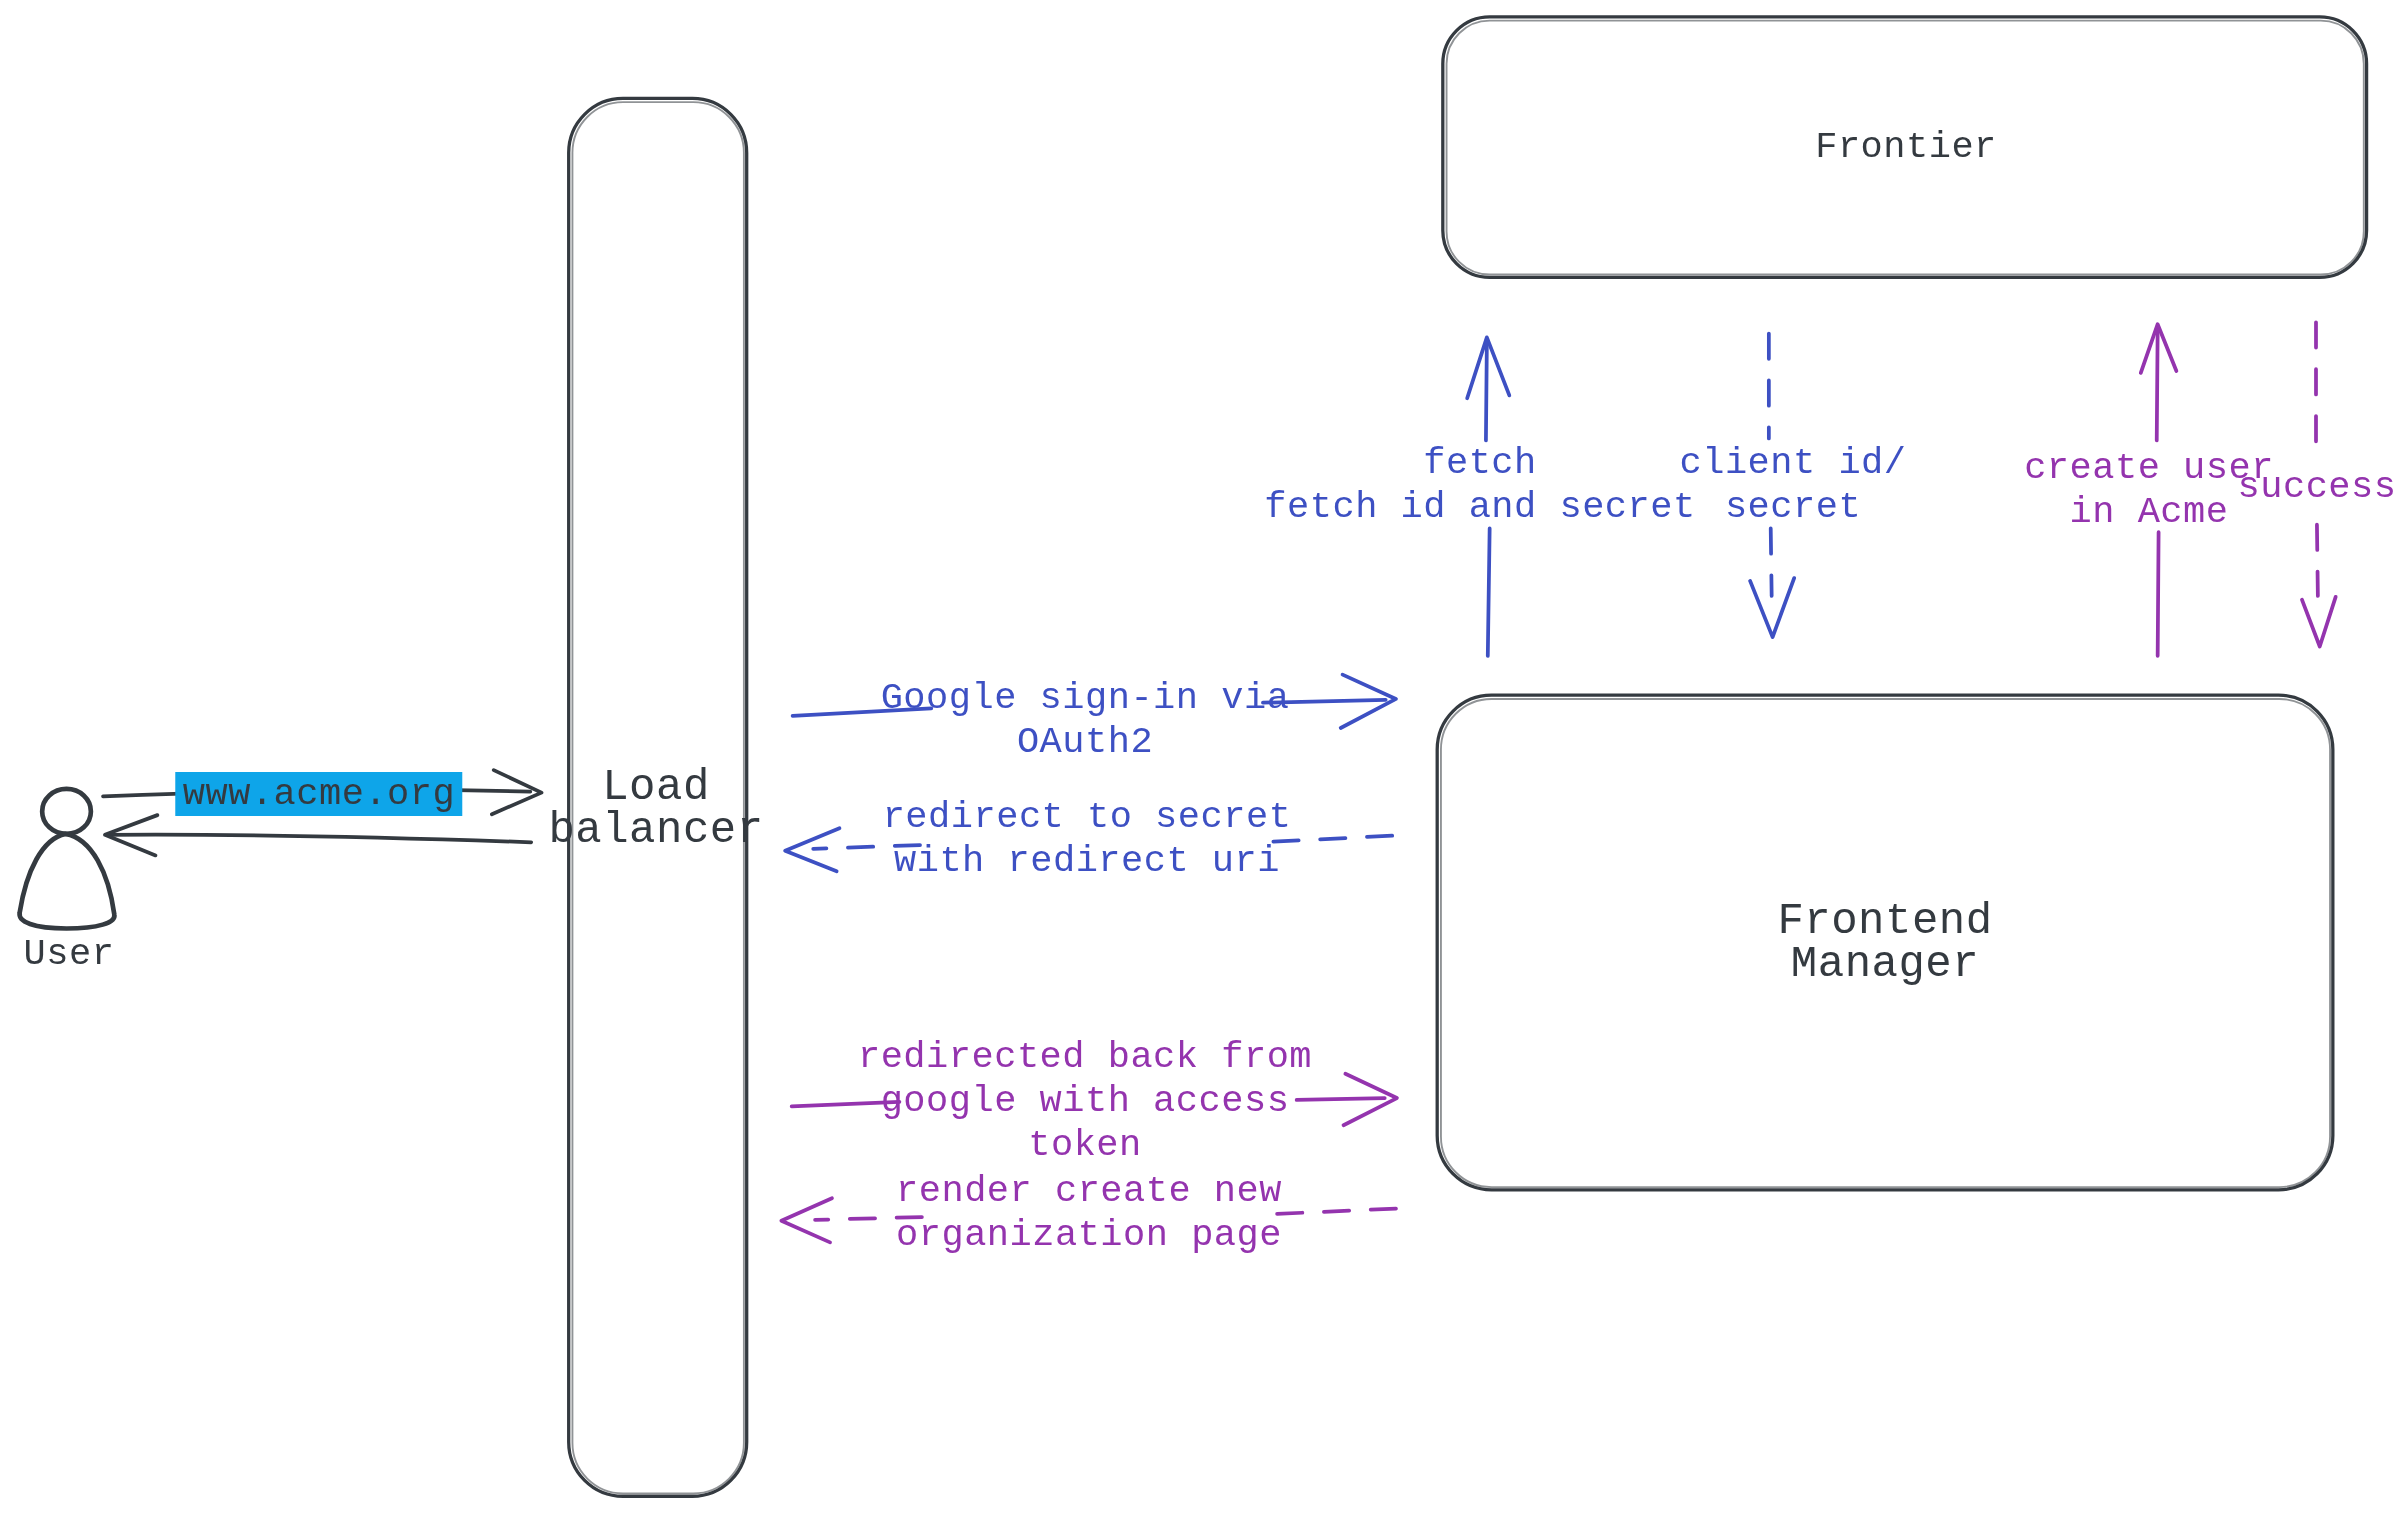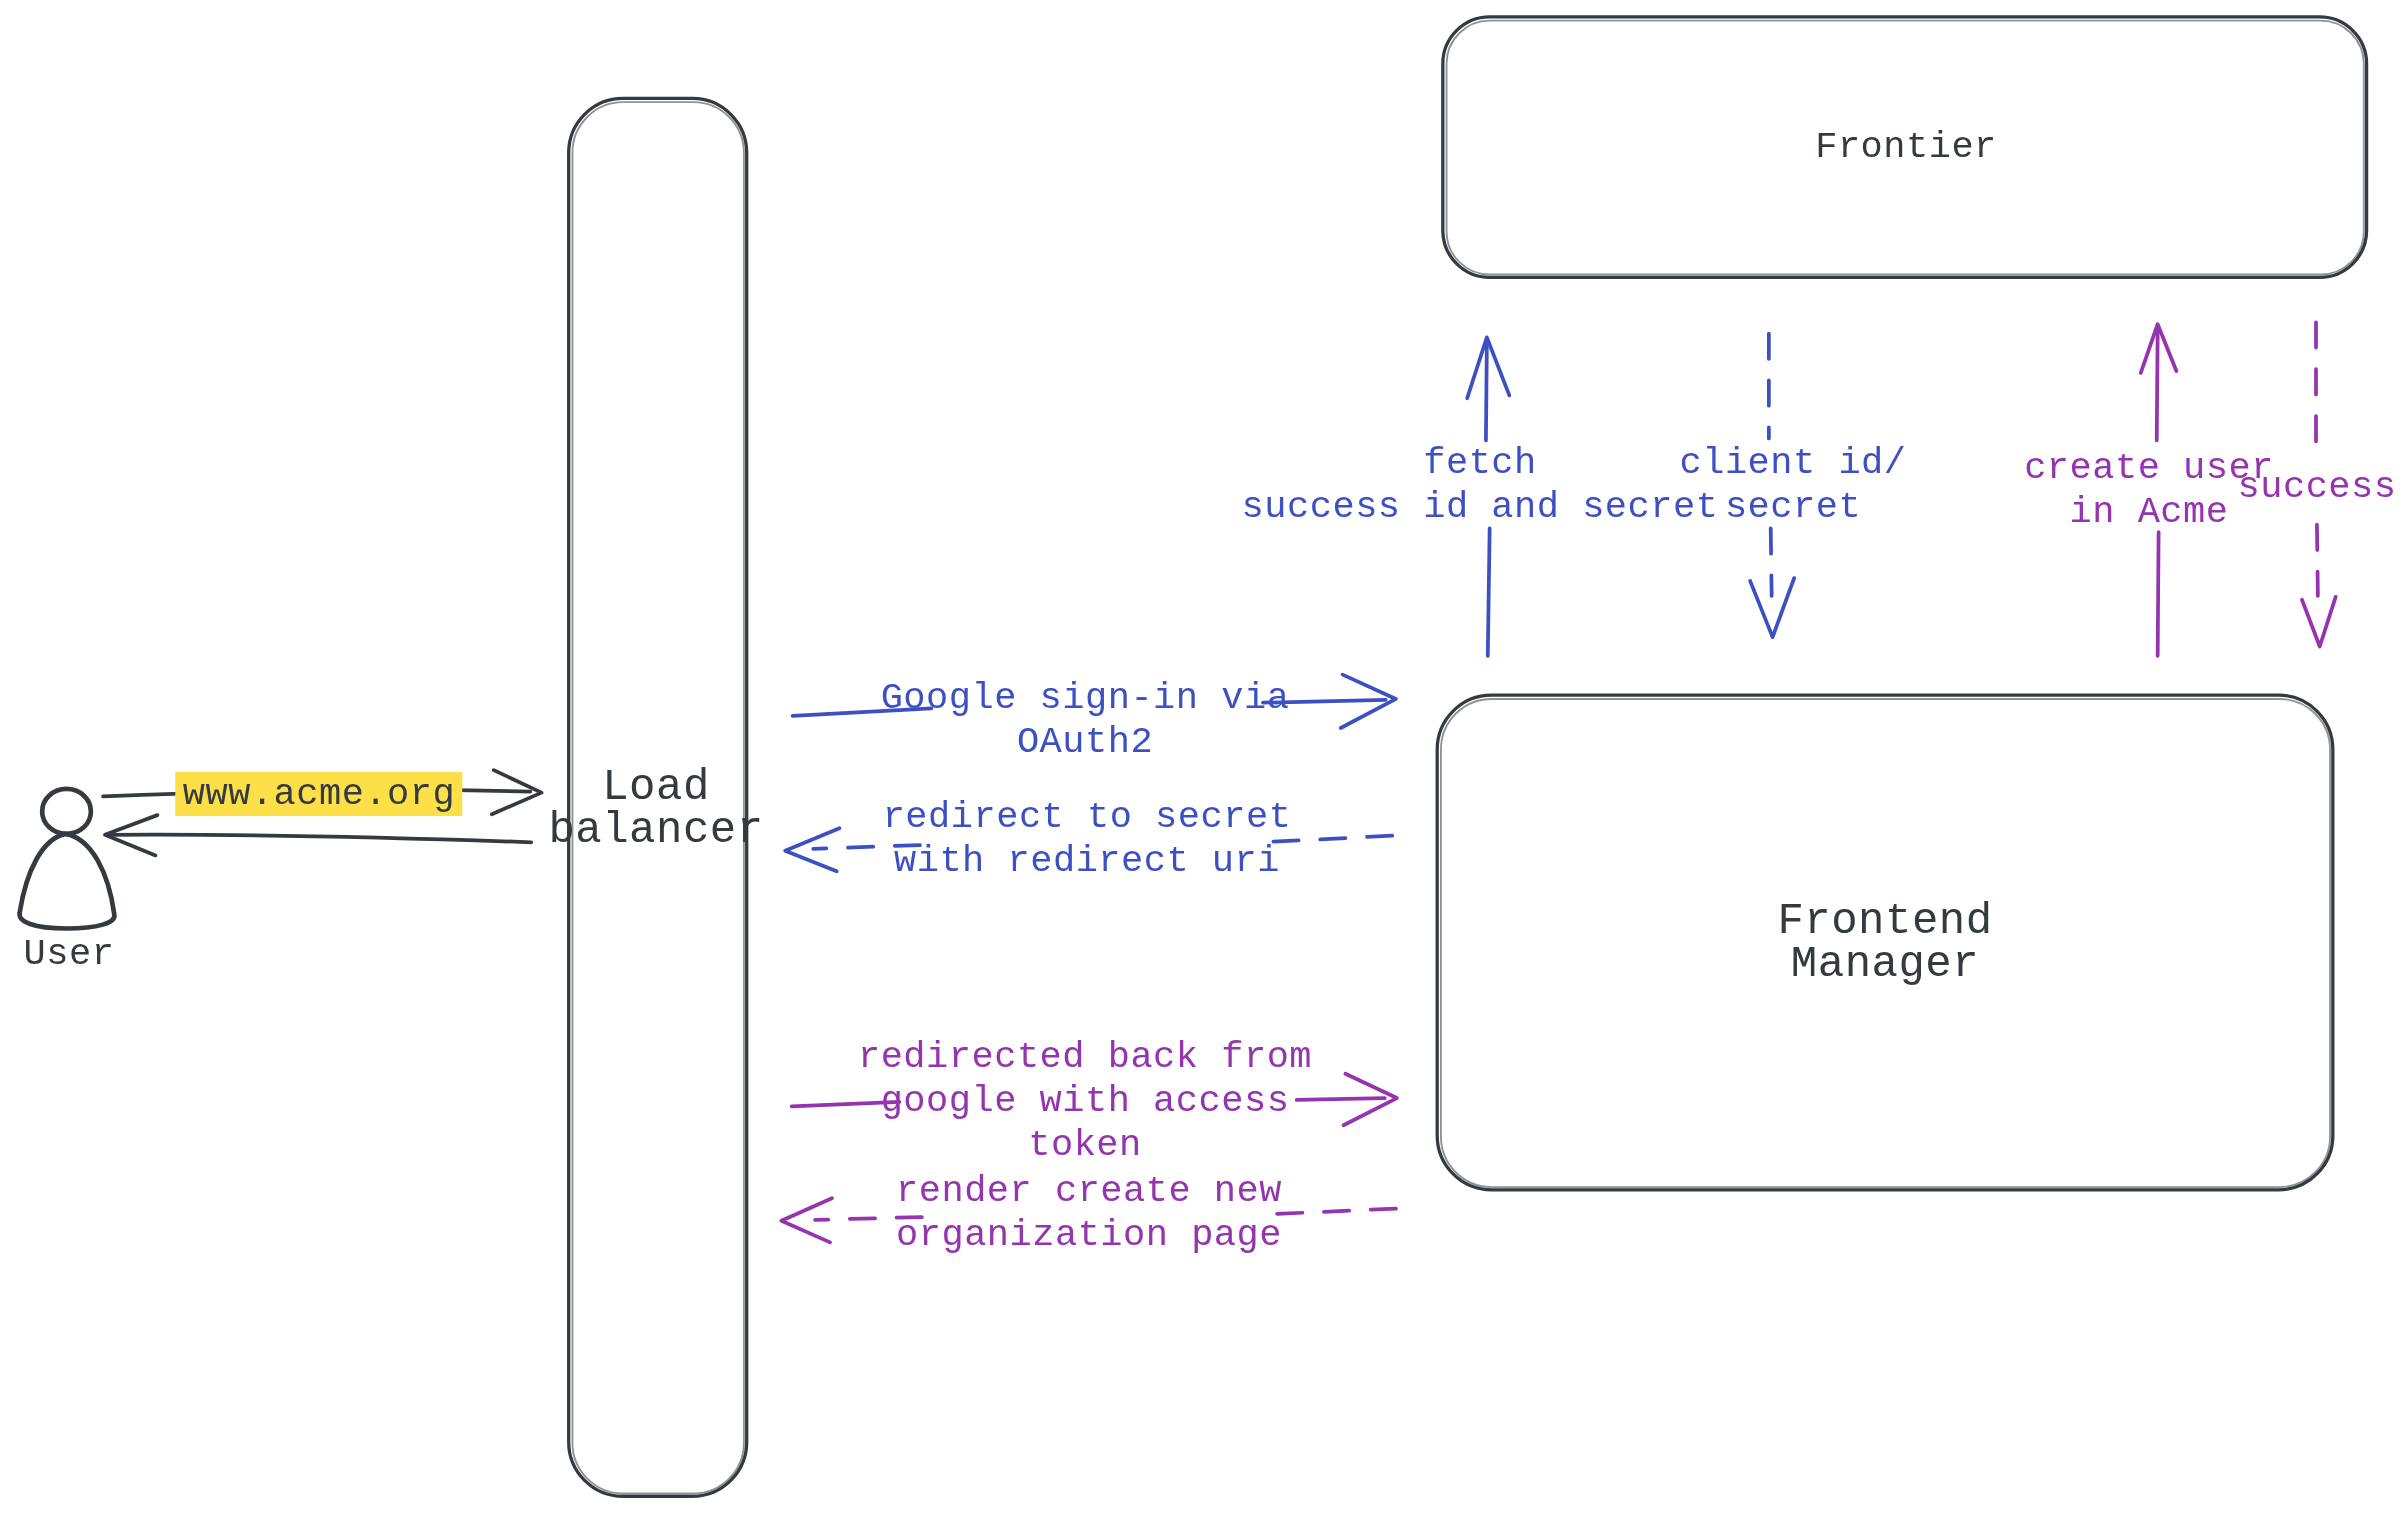--- a/index.html
+++ b/index.html
@@ -26,21 +26,21 @@
   .figure-stroke{stroke-width:5;}
   .lbl{
     position:absolute;transform:translate(-50%,-50%);
     text-align:center;white-space:nowrap;
     font-size:37px;line-height:44px;letter-spacing:0.5px;font-family:Liberation Mono, monospace;
   }
   .ink{color:var(--ink);}
   .blue{color:var(--blue);}
   .purple{color:var(--purple);}
   .node-lbl{font-size:44px;line-height:43px;}
-  .on-line{background:#fde047;padding:0 7.5px;}
+  .on-line{background:#0ea5e9;padding:0 7.5px;}
 </style>
 </head>
 <body>
 
 <svg id="canvas-svg" width="2405" height="1530" viewBox="0 0 2567 1633">
   <defs>
     <pattern id="crosshatch" width="15" height="15" patternUnits="userSpaceOnUse">
       <path d="M0,15 L15,0 M-3,3 L3,-3 M12,18 L18,12" stroke="var(--hatch)" stroke-width="2.2" fill="none"></path>
       <path d="M0,0 L15,15 M12,-3 L18,3 M-3,12 L3,18" stroke="var(--hatch)" stroke-width="2.2" fill="none"></path>
     </pattern>
@@ -150,21 +150,21 @@
   <div>token</div>
 </div>
 
 <div class="lbl purple" style="left:1089px;top:1213px;">
   <div>render create new</div>
   <div>organization page</div>
 </div>
 
 <div class="lbl blue" style="left:1480px;top:485px;">
   <div>fetch</div>
-  <div>success id and secret</div>
+  <div>fetch id and secret</div>
 </div>
 
 <div class="lbl blue" style="left:1769px;top:485px;margin-left:24px;">
   <div>client id/</div>
   <div>secret</div>
 </div>
 
 <div class="lbl purple" style="left:2149px;top:490px;">
   <div>create user</div>
   <div>in Acme</div>

